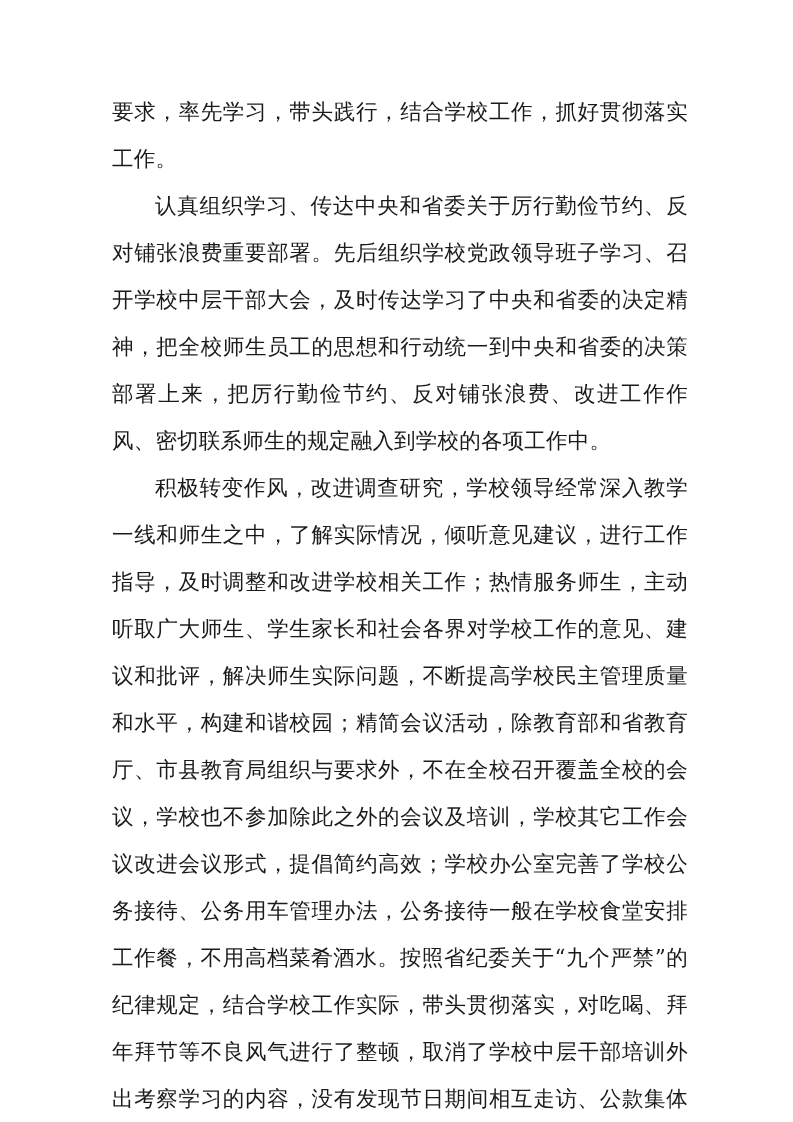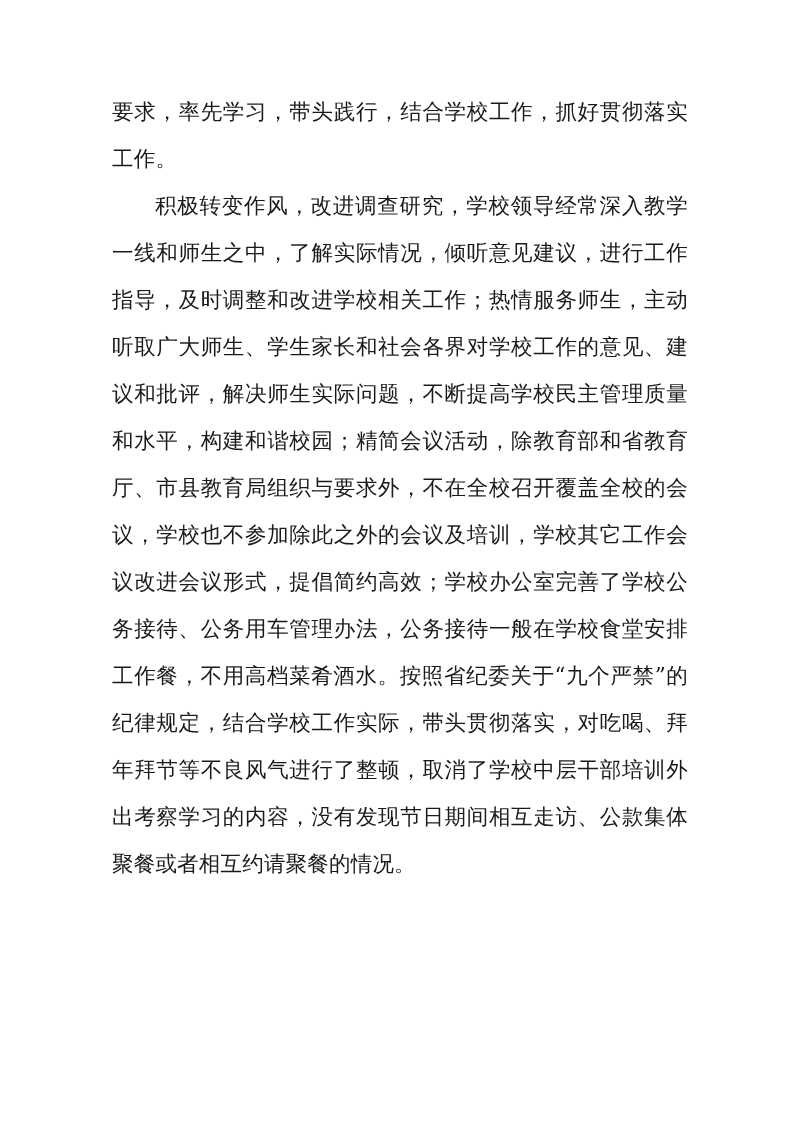--- a/index.html
+++ b/index.html
@@ -39,16 +39,17 @@
   .para.no-indent {
     text-indent: 0;
   }
 </style>
 </head>
 <body>
 
 <div class="page">
   <div class="doc-body">
     <p class="para no-indent">要求，率先学习，带头践行，结合学校工作，抓好贯彻落实工作。</p>
+    <p class="para">认真组织学习、传达中央和省委关于厉行勤俭节约、反对铺张浪费重要部署。先后组织学校党政领导班子学习、召开学校中层干部大会，及时传达学习了中央和省委的决定精神，把全校师生员工的思想和行动统一到中央和省委的决策部署上来，把厉行勤俭节约、反对铺张浪费、改进工作作风、密切联系师生的规定融入到学校的各项工作中。</p>
     <p class="para">积极转变作风，改进调查研究，学校领导经常深入教学一线和师生之中，了解实际情况，倾听意见建议，进行工作指导，及时调整和改进学校相关工作；热情服务师生，主动听取广大师生、学生家长和社会各界对学校工作的意见、建议和批评，解决师生实际问题，不断提高学校民主管理质量和水平，构建和谐校园；精简会议活动，除教育部和省教育厅、市县教育局组织与要求外，不在全校召开覆盖全校的会议，学校也不参加除此之外的会议及培训，学校其它工作会议改进会议形式，提倡简约高效；学校办公室完善了学校公务接待、公务用车管理办法，公务接待一般在学校食堂安排工作餐，不用高档菜肴酒水。按照省纪委关于“九个严禁”的纪律规定，结合学校工作实际，带头贯彻落实，对吃喝、拜年拜节等不良风气进行了整顿，取消了学校中层干部培训外出考察学习的内容，没有发现节日期间相互走访、公款集体聚餐或者相互约请聚餐的情况。</p>
 
   </div>
 </div>
 
 </body></html>

